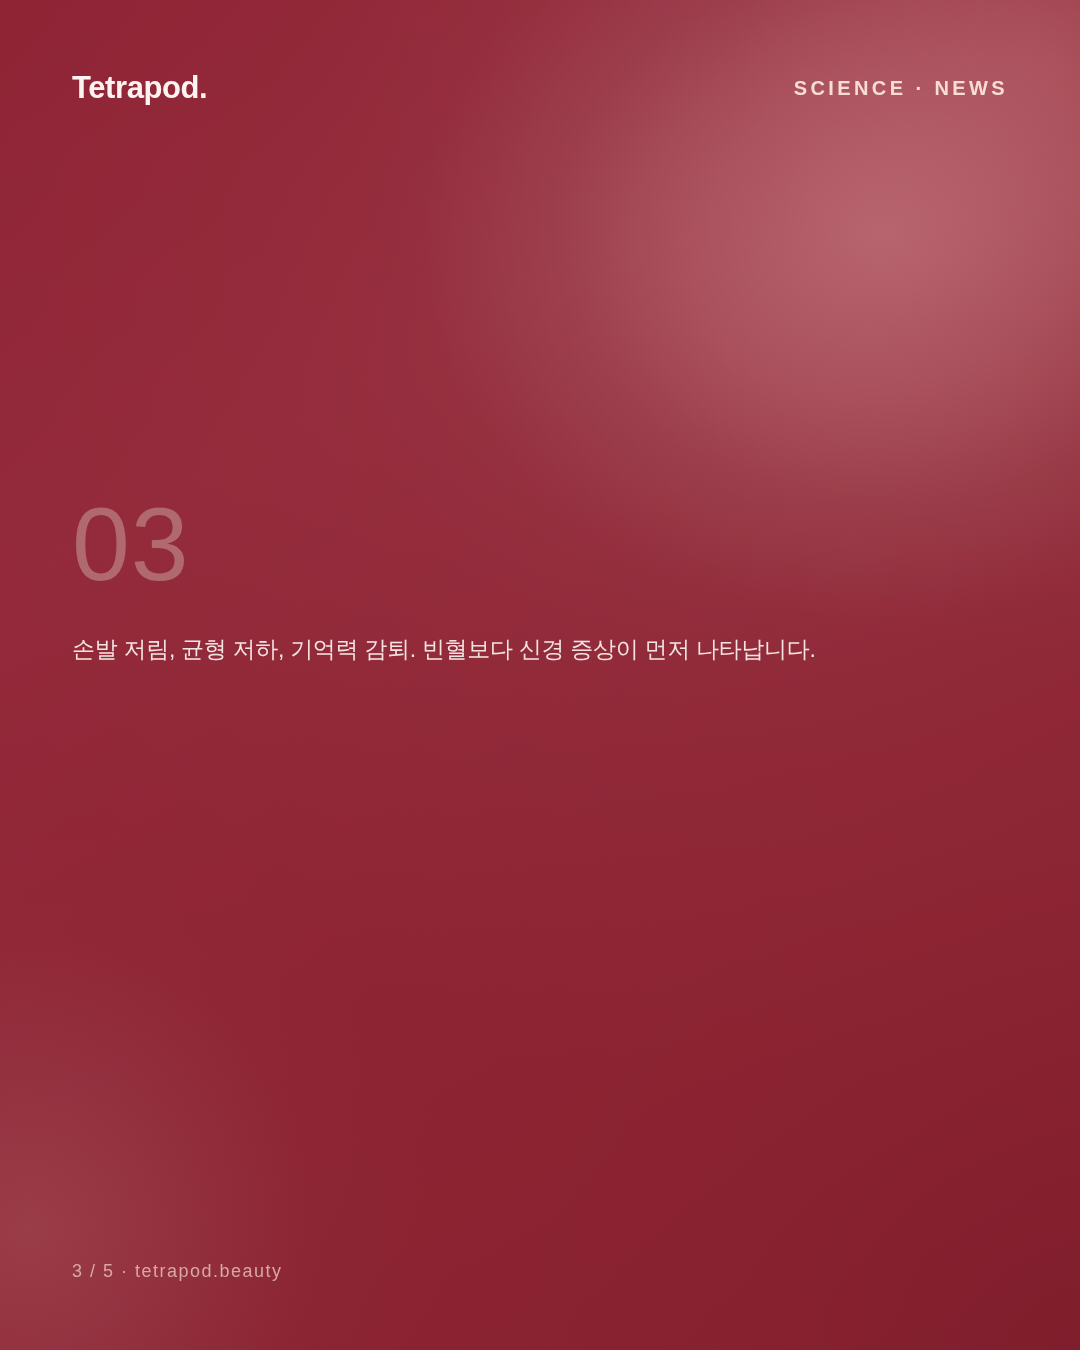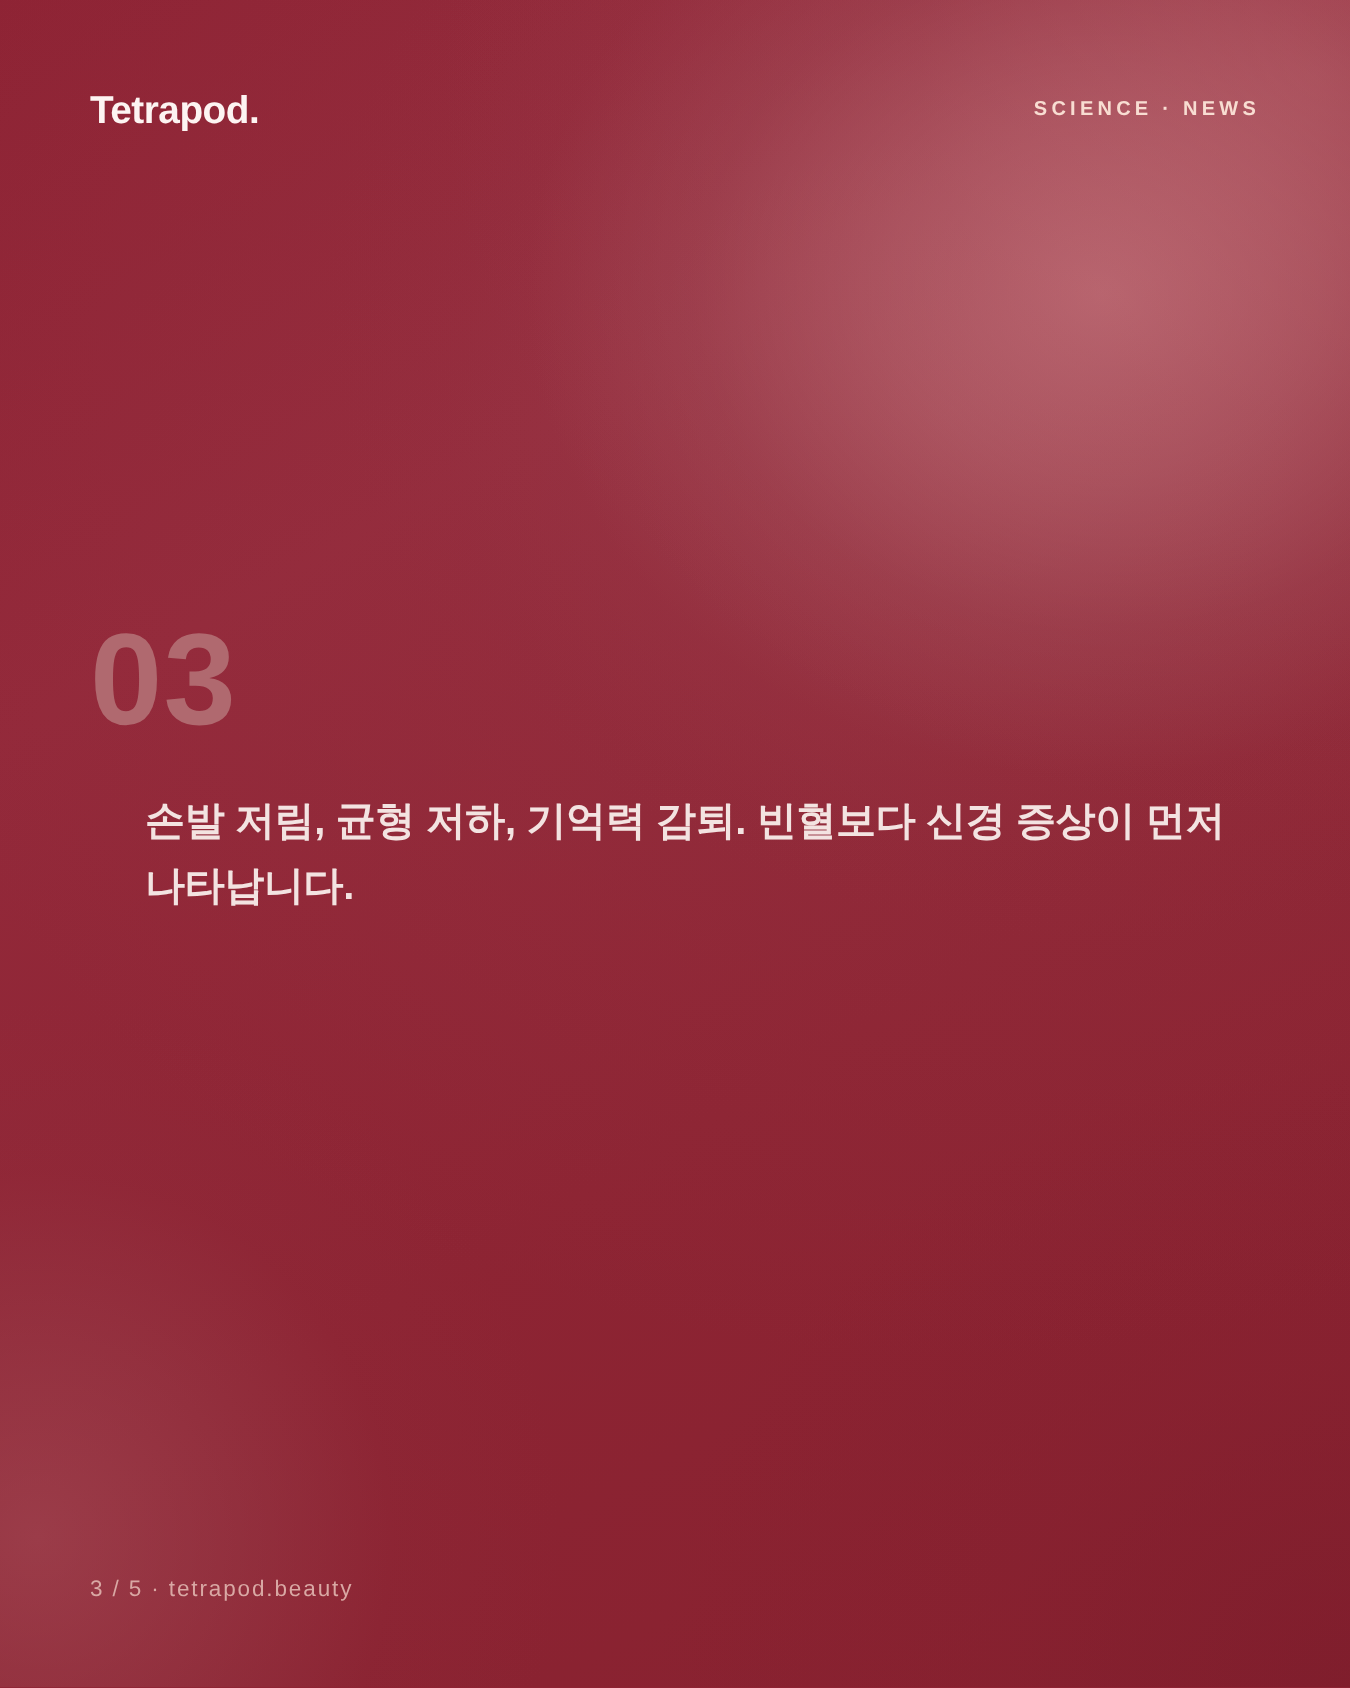--- a/index.html
+++ b/index.html
@@ -73,62 +73,61 @@
     font-size: 31px;
     font-weight: 700;
     color: #fdf4f2;
     letter-spacing: -0.4px;
     line-height: 1;
     white-space: nowrap;
     text-align: center;
   }
 
   .kicker {
-    font-size: 16px;
+    font-size: 20px;
     font-weight: 700;
     color: #f8ddd2;
     letter-spacing: 3.4px;
     line-height: 1;
     white-space: nowrap;
   }
 
   
   .content {
     position: absolute;
     left: 72px;
     top: 497px;
     width: 944px;
   }
 
   .step-number {
     font-size: 104px;
-    font-weight: 700;
+    font-weight: 400;
     color: #b0696f;
     line-height: 0.92;
     letter-spacing: 1px;
     margin-bottom: 38px;
   }
 
   .headline {
     font-size: 62px;
     font-weight: 700;
     color: #ffffff;
     line-height: 1.06;
     letter-spacing: -1.2px;
     margin-bottom: 34px;
   }
 
   .bodytext {
-    font-size: 32px;
-    font-weight: 700;
+    font-size: 23px;
+    font-weight: 400;
     color: #f3e3e1;
     line-height: 1.62;
     letter-spacing: -0.3px;
     max-width: 948px;
-    margin-left: 44px;
   }
 
   
   .footer {
     position: absolute;
     left: 72px;
     bottom: 68px;
     font-size: 18px;
     font-weight: 500;
     color: #d9a8a4;

